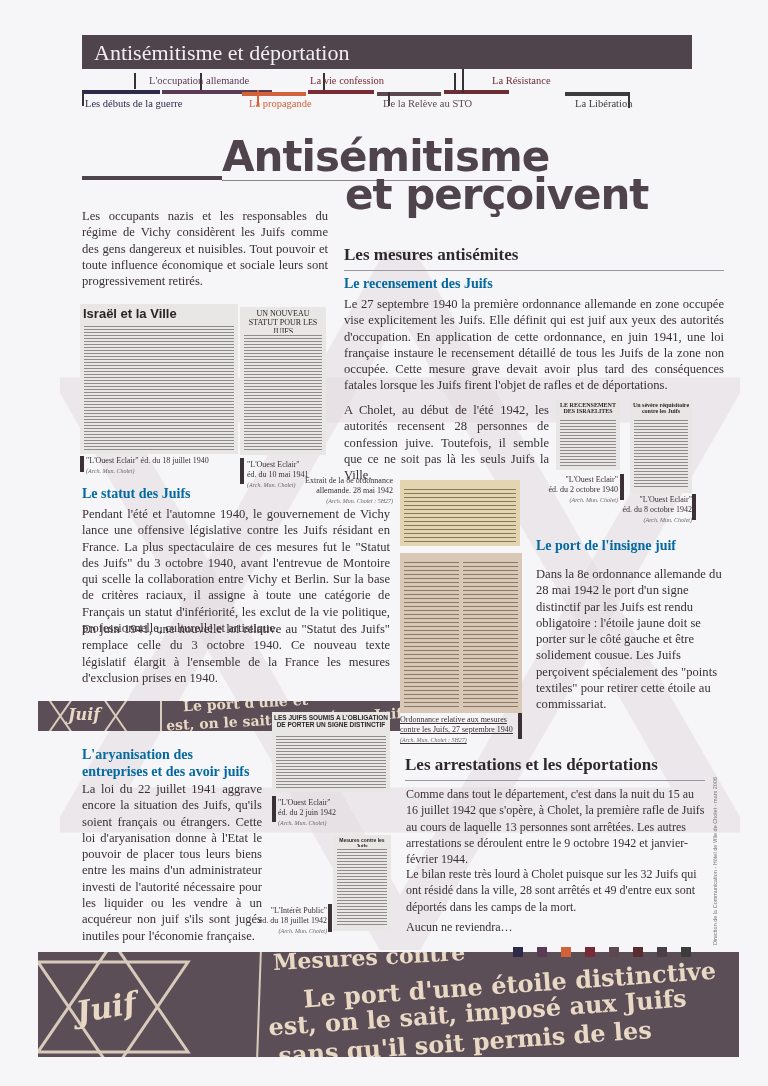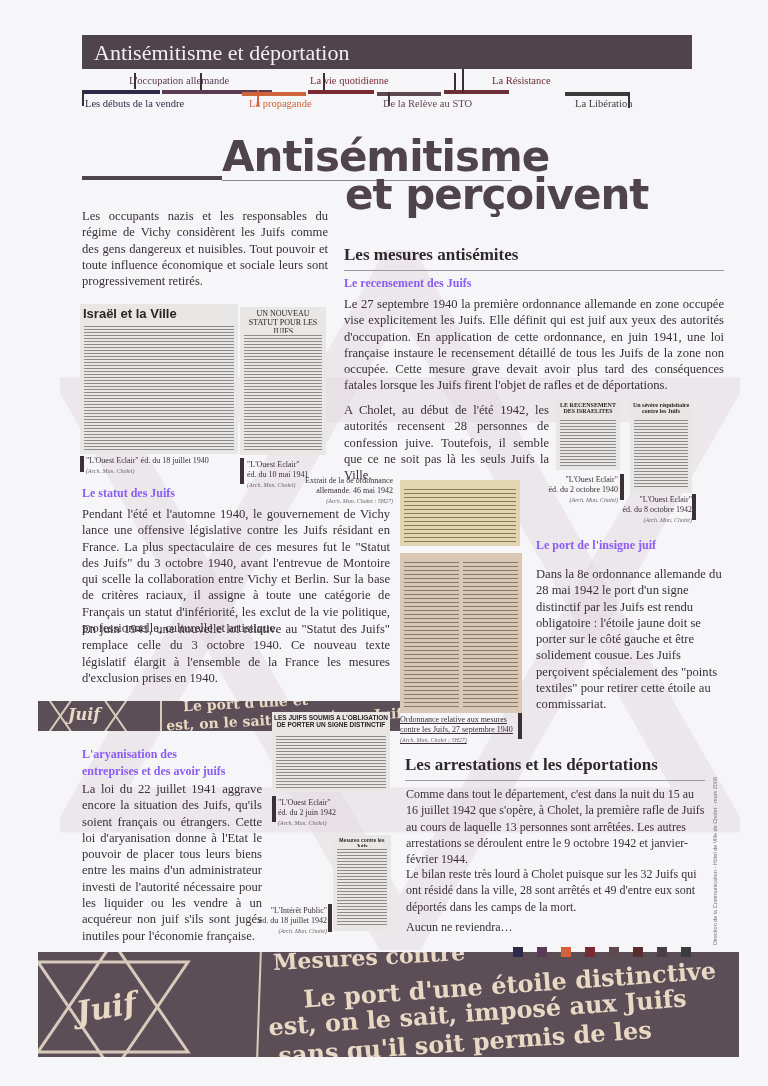--- a/index.html
+++ b/index.html
@@ -20,21 +20,21 @@
   .nav-tick { position: absolute; width: 2px; background: #3a3035; }
 
   
   .title-rule { position: absolute; left: 82px; top: 176px; width: 140px; height: 4px; background: #4f434c; }
   .title-line1 { position: absolute; left: 222px; top: 132px; font-family: "DejaVu Sans", sans-serif; font-weight: bold; font-size: 42px; color: #4f434c; letter-spacing: -1px; }
   .title-line1-rule { position: absolute; left: 222px; top: 180px; width: 290px; height: 1px; background: #8d8289; }
   .title-line2 { position: absolute; left: 345px; top: 170px; font-family: "DejaVu Sans", sans-serif; font-weight: bold; font-size: 42px; color: #4f434c; letter-spacing: -1px; }
 
   .p { font-size: 12.6px; line-height: 16.3px; text-align: justify; color: #3a3035; }
   .h2 { font-size: 17px; font-weight: bold; color: #2e272b; }
-  .h3 { font-size: 12px; font-weight: bold; color: #8b5cf6; }
+  .h3 { font-size: 14px; font-weight: bold; color: #0369a1; }
   .rule { position: absolute; height: 1px; background: #9e97a0; }
 
   
   .clip { position: absolute; background: #e9e6e6; overflow: hidden; }
   .clip-lines { position: absolute; left: 4px; right: 4px; bottom: 4px; background: repeating-linear-gradient(#e9e6e6 0 2px, #8f8a8c 2px 3px); }
   .clip-head { position: absolute; left: 2px; right: 2px; text-align: center; font-family: "Liberation Sans", sans-serif; font-weight: bold; color: #2a2426; }
   .clip.yellow { background: #e3d5b0; }
   .clip.yellow .clip-lines { background: repeating-linear-gradient(#e3d5b0 0 3px, #8b7b5e 3px 4px); }
   .clip.beige { background: #d9c8b5; }
   .clip.beige .clip-lines { background: repeating-linear-gradient(90deg, transparent 0 48%, #d9c8b5 48% 52%, transparent 52%), repeating-linear-gradient(#d9c8b5 0 3px, #8a7868 3px 4px); }
@@ -78,24 +78,24 @@
   <div class="nav-tick" style="left:0;top:20px;height:16px;"></div>
   <div class="nav-tick" style="left:52px;top:3px;height:16px;"></div>
   <div class="nav-tick" style="left:118px;top:3px;height:17px;"></div>
   <div class="nav-tick" style="left:175px;top:20px;height:16px;background:#d0633a;"></div>
   <div class="nav-tick" style="left:241px;top:3px;height:17px;"></div>
   <div class="nav-tick" style="left:306px;top:22px;height:14px;"></div>
   <div class="nav-tick" style="left:372px;top:3px;height:17px;"></div>
   <div class="nav-tick" style="left:380px;top:-1px;height:24px;"></div>
   <div class="nav-tick" style="left:546px;top:22px;height:16px;"></div>
 
-  <span class="nav-item" style="left:3px;top:28px;color:#2d2a4a;">Les débuts de la vendre</span>
-  <span class="nav-item" style="left:47px;top:5px;color:#5a3a55;text-align:center;">L'occupation allemande</span>
+  <span class="nav-item" style="left:3px;top:28px;color:#2d2a4a;">Les débuts de la guerre</span>
+  <span class="nav-item" style="left:67px;top:5px;color:#5a3a55;text-align:center;">L'occupation allemande</span>
   <span class="nav-item" style="left:167px;top:28px;color:#d0633a;">La propagande</span>
-  <span class="nav-item" style="left:228px;top:5px;color:#7a2a35;">La vie quotidienne</span>
+  <span class="nav-item" style="left:228px;top:5px;color:#7a2a35;">La vie confession</span>
   <span class="nav-item" style="left:301px;top:28px;color:#5e4850;">De la Relève au STO</span>
   <span class="nav-item" style="left:410px;top:5px;color:#6b2e35;">La Résistance</span>
   <span class="nav-item" style="left:493px;top:28px;color:#3c3c3c;">La Libération</span>
 </div>
 
 <div class="title-rule"></div>
 <div class="title-line1">Antisémitisme</div>
 <div class="title-line1-rule"></div>
 <div class="title-line2">et perçoivent</div>
 
@@ -150,21 +150,21 @@
   <div class="arch">(Arch. Mun. Cholet)</div>
 </div>
 <div class="cap-bar" style="left:692px;top:494px;height:26px;"></div>
 
 <div class="h3" style="position:absolute;left:82px;top:486px;">Le statut des Juifs</div>
 <p class="p" style="position:absolute;left:82px;top:506px;width:308px;">Pendant l'été et l'automne 1940, le gouvernement de Vichy lance une offensive législative contre les Juifs résidant en France. La plus spectaculaire de ces mesures fut le "Statut des Juifs" du 3 octobre 1940, avant l'entrevue de Montoire qui scelle la collaboration entre Vichy et Berlin. Sur la base de critères raciaux, il assigne à toute une catégorie de Français un statut d'infériorité, les exclut de la vie politique, professionnelle, culturelle et artistique.</p>
 <p class="p" style="position:absolute;left:82px;top:621px;width:308px;">En juin 1941, une nouvelle loi relative au "Statut des Juifs" remplace celle du 3 octobre 1940. Ce nouveau texte législatif élargit à l'ensemble de la France les mesures d'exclusion prises en 1940.</p>
 
 <div class="caption" style="left:305px;top:476px;text-align:right;width:88px;">
   <div>Extrait de la 8e ordonnance</div>
-  <div>allemande. 46 mai 1942</div>
+  <div>allemande. 28 mai 1942</div>
   <div class="arch">(Arch. Mun. Cholet : 5H27)</div>
 </div>
 
 <div class="clip yellow" style="left:400px;top:480px;width:120px;height:66px;">
   <div class="clip-lines" style="top:6px;"></div>
 </div>
 
 <div class="clip beige" style="left:400px;top:553px;width:122px;height:160px;">
   <div class="clip-lines" style="top:6px;"></div>
 </div>

